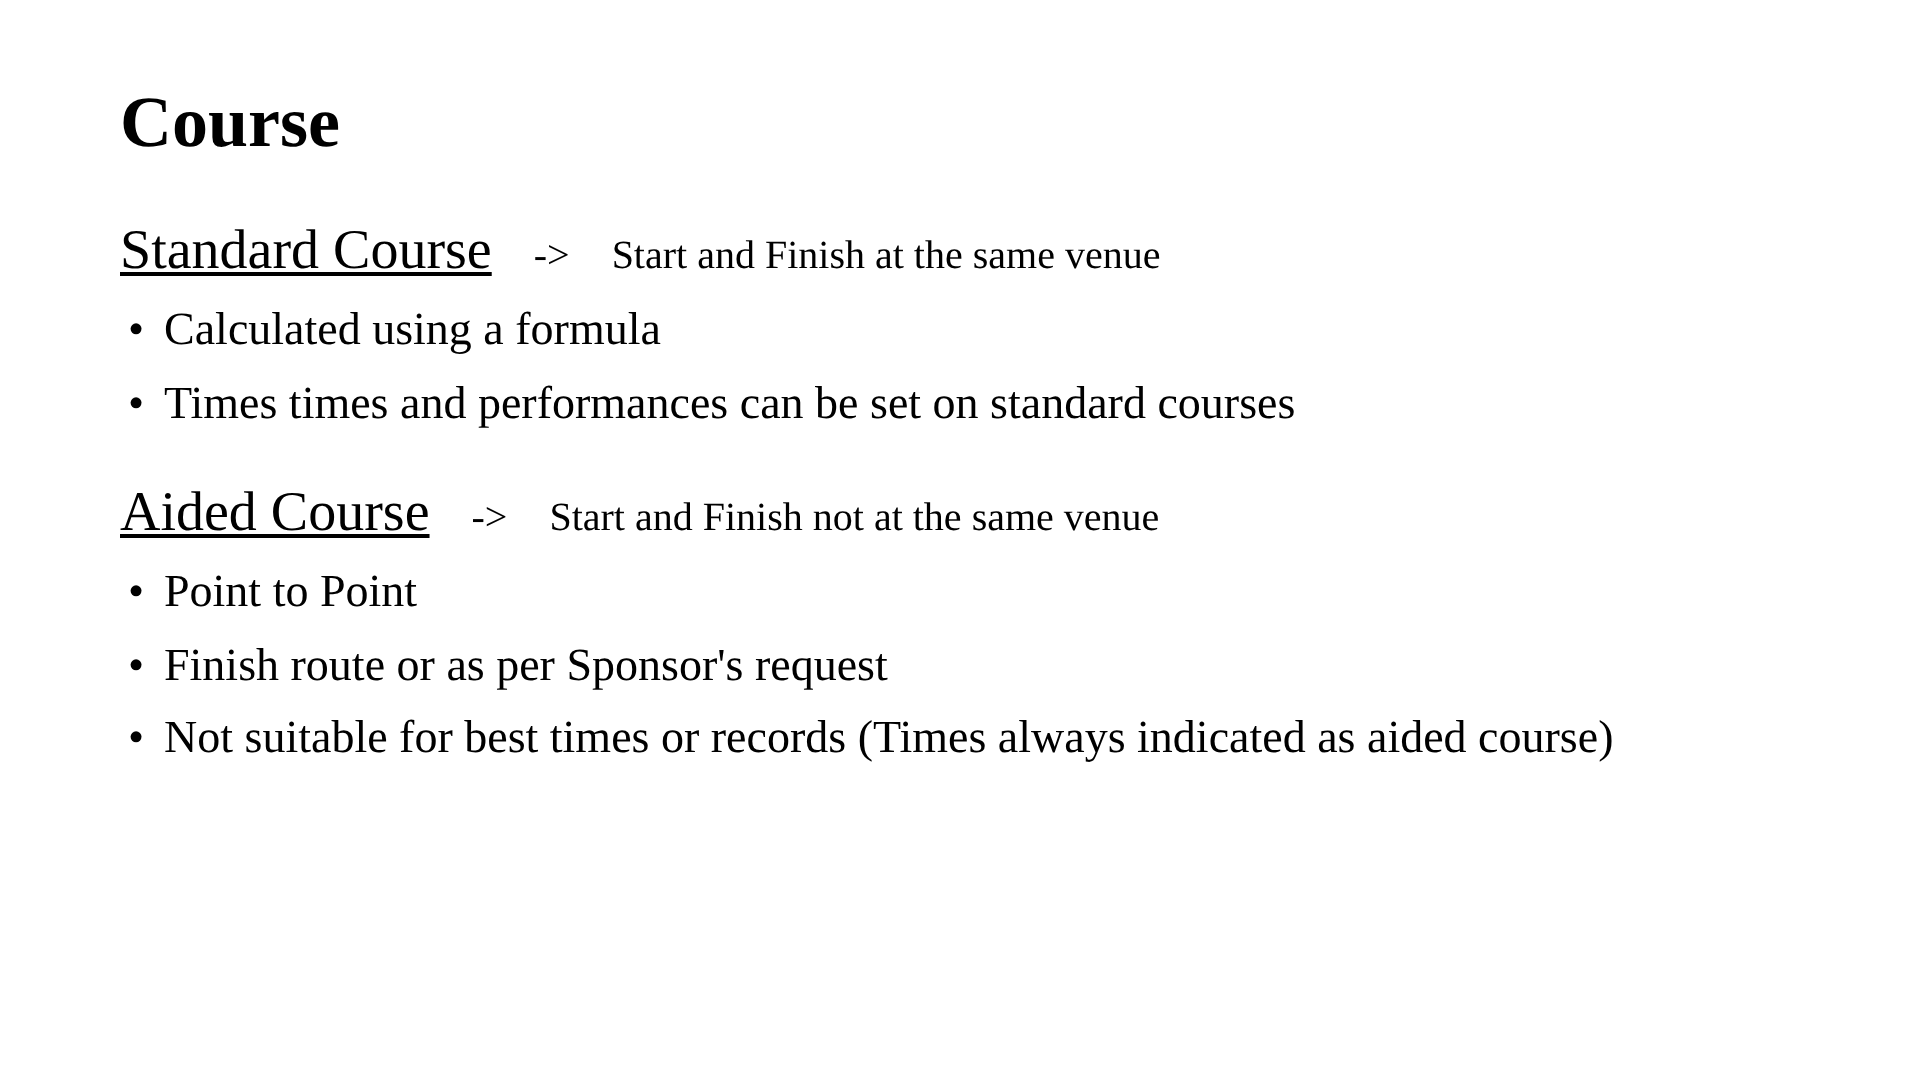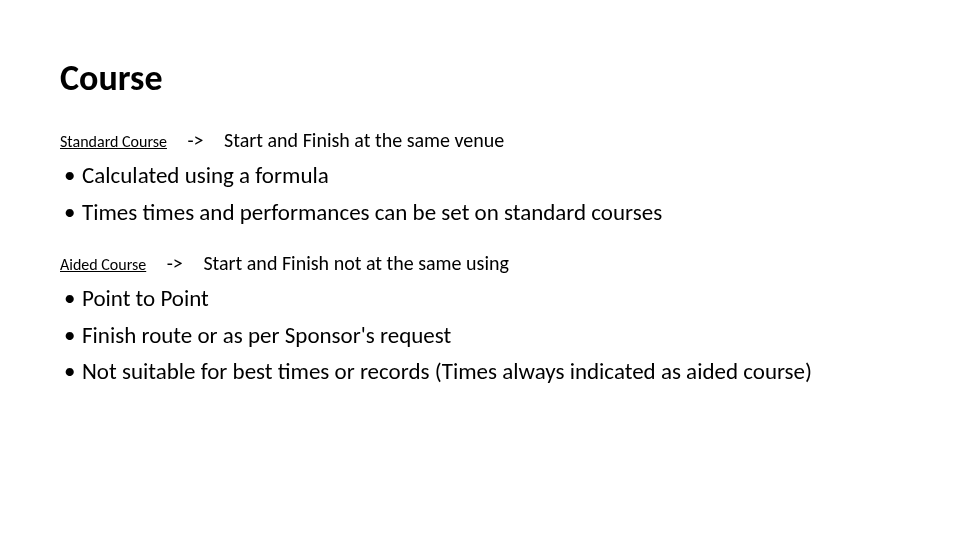--- a/index.html
+++ b/index.html
@@ -14,36 +14,37 @@
       background: #ffffff;
       font-family: 'Calibri', 'Segoe UI', Arial, sans-serif;
       font-size: 20px;
       color: #000000;
       overflow: hidden;
     }
 
     .page {
       width: 960px;
       height: 476px;
-      padding: 56px 60px 40px 60px;
+      padding: 40px 60px 40px 60px;
+      font-family: Liberation Serif, serif;
     }
 
     .page-title {
       font-size: 36px;
       font-weight: bold;
       margin-bottom: 28px;
     }
 
     .section {
       margin-bottom: 22px;
     }
 
     .section-heading {
       text-decoration: underline;
-      font-size: 16px;
+      font-size: 28px;
       display: inline;
     }
 
     .section-arrow {
       font-size: 20px;
       margin-left: 16px;
       margin-right: 16px;
     }
 
     .section-description {
@@ -92,21 +93,21 @@
     <ul class="bullet-list">
       <li>Calculated using a formula</li>
       <li>Times times and performances can be set on standard courses</li>
     </ul>
   </div>
 
   <div class="section">
     <div class="section-header-line">
       <span class="section-heading">Aided Course</span>
       <span class="section-arrow">-&gt;</span>
-      <span class="section-description">Start and Finish not at the same using</span>
+      <span class="section-description">Start and Finish not at the same venue</span>
     </div>
     <ul class="bullet-list">
       <li>Point to Point</li>
       <li>Finish route or as per Sponsor's request</li>
       <li>Not suitable for best times or records (Times always indicated as aided course)</li>
     </ul>
   </div>
 
 </div>
 

